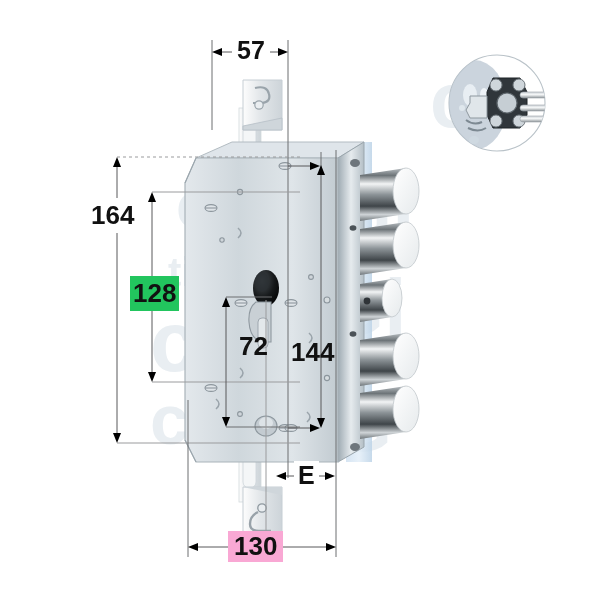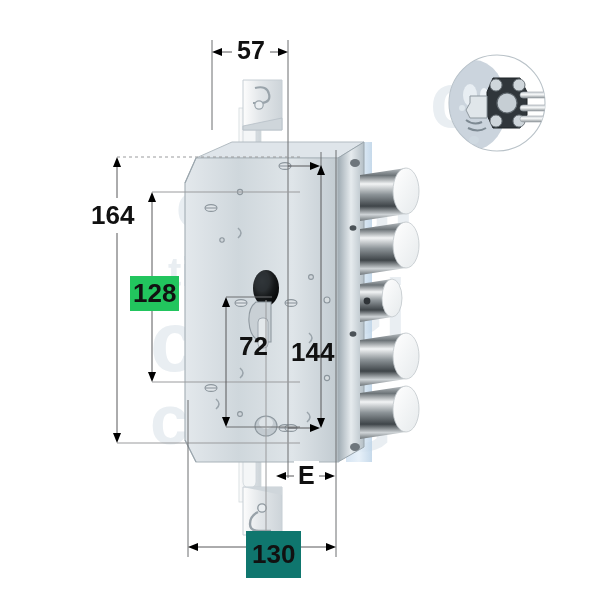--- a/index.html
+++ b/index.html
@@ -292,15 +292,15 @@
   <div class="dimtxt" style="left:88px;top:198px;font-size:26px;background:#fff;padding:2px 3px;">164</div>
 
   <div class="dimtxt" style="left:130px;top:276px;font-size:26px;background:#22c55e;padding:2px 3px;">128</div>
 
   <div class="dimtxt" style="left:215px;top:331px;font-size:26px;margin-left:24px;">72</div>
 
   <div class="dimtxt" style="left:291px;top:337px;font-size:26px;text-align:right;">144</div>
 
   <div class="dimtxt" style="left:294px;top:461px;font-size:25px;background:#fff;padding:0 4px;">E</div>
 
-  <div class="dimtxt" style="left:246px;top:531px;font-size:26px;background:#0f766e;padding:8px 6px;">130</div>
+  <div class="dimtxt" style="left:228px;top:531px;font-size:26px;background:#f9a8d4;padding:0 6px;">130</div>
 
 </div>
 
 </body></html>

